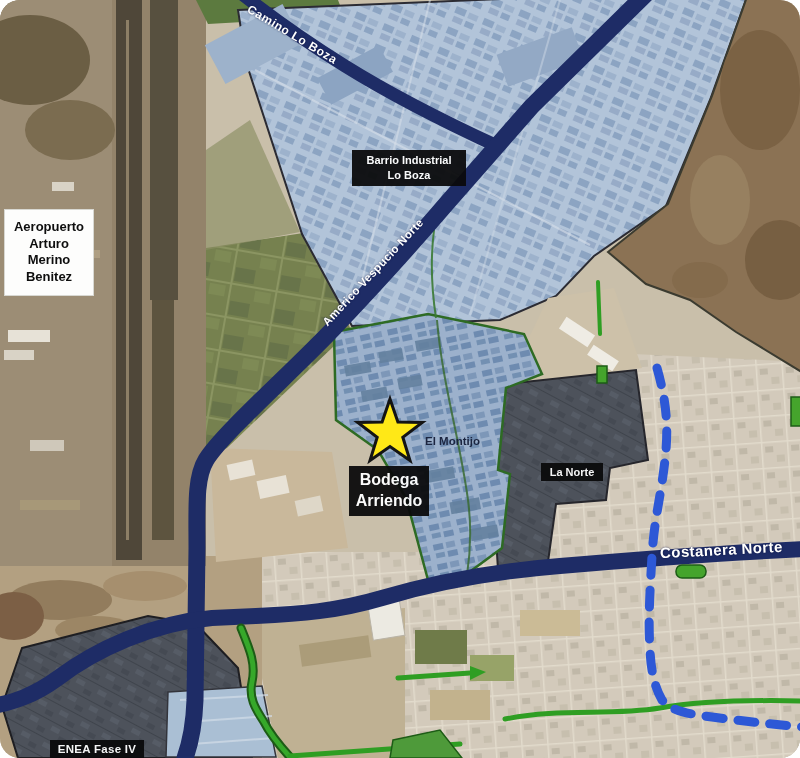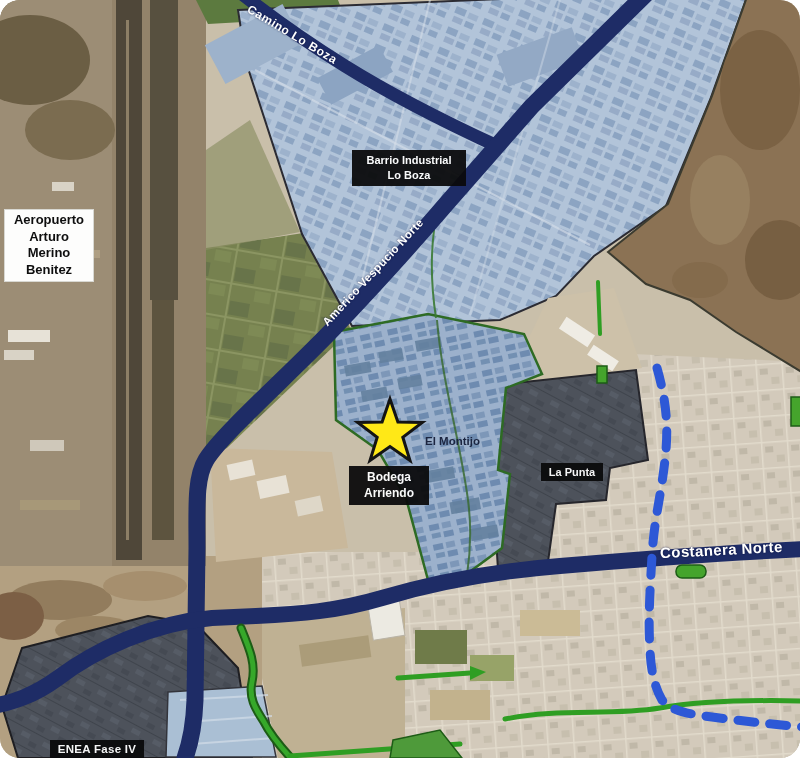--- a/index.html
+++ b/index.html
@@ -9,22 +9,22 @@
   .map svg{display:block;}
   .lbl{position:absolute;font-weight:bold;text-align:center;white-space:pre-line;}
   .lbl.black{background:#0a0a0b;color:#ffffff;opacity:.94;}
   .lbl.white{background:#fdfdfc;color:#0e0e0e;border:1px solid #d8d8d2;}
   .roadlbl{position:absolute;color:#ffffff;font-weight:bold;white-space:nowrap;text-shadow:0 0 2px rgba(10,16,60,.9);}
   .maplbl{position:absolute;font-weight:bold;white-space:nowrap;margin-top:9px;}
   #lbl-camino{left:252px;top:2px;font-size:12px;letter-spacing:.6px;transform:rotate(31deg);transform-origin:0 0;}
   #lbl-vespucio{left:329px;top:316px;font-size:11.5px;letter-spacing:.4px;transform:rotate(-47deg);transform-origin:0 100%;}
   #lbl-costanera{left:660px;top:541px;font-size:15px;letter-spacing:.4px;transform:rotate(-3deg);}
   #lbl-barrio{left:352px;top:150px;width:110px;padding:3px 2px;font-size:11px;line-height:1.35;}
-  #lbl-aeropuerto{left:4px;top:209px;width:88px;padding:2px 0;font-size:13px;line-height:1.28;}
-  #lbl-bodega{left:349px;top:466px;width:80px;padding:4px 0;font-size:12px;line-height:1.3;}
+  #lbl-aeropuerto{left:4px;top:209px;width:88px;padding:9px 0;font-size:13px;line-height:1.28;}
+  #lbl-bodega{left:349px;top:466px;width:80px;padding:4px 0;font-size:16px;line-height:1.3;}
   #lbl-lapunta{left:541px;top:463px;width:62px;padding:3px 0;font-size:11px;}
   #lbl-enea{left:50px;top:740px;width:94px;padding:3px 0;font-size:11.5px;letter-spacing:.3px;}
   #lbl-montijo{left:425px;top:426px;font-size:11.5px;color:#1b2540;}
 </style>
 </head>
 <body>
 
 <div class="stage">
   <div class="map">
     <svg width="800" height="758" viewBox="0 0 800 758" xmlns="http://www.w3.org/2000/svg">
@@ -199,17 +199,17 @@
     <div class="lbl black" id="lbl-barrio">Barrio Industrial
 Lo Boza</div>
     <div class="lbl white" id="lbl-aeropuerto">Aeropuerto
 Arturo
 Merino
 Benitez</div>
     <div class="roadlbl" id="lbl-vespucio">Americo Vespucio Norte</div>
     <div class="maplbl" id="lbl-montijo">El Montijo</div>
     <div class="lbl black" id="lbl-bodega">Bodega
 Arriendo</div>
-    <div class="lbl black" id="lbl-lapunta">La Punta</div>
+    <div class="lbl black" id="lbl-lapunta">La Norte</div>
     <div class="roadlbl" id="lbl-costanera">Costanera Norte</div>
     <div class="lbl black" id="lbl-enea">ENEA Fase IV</div>
   </div>
 </div>
 
 </body></html>

